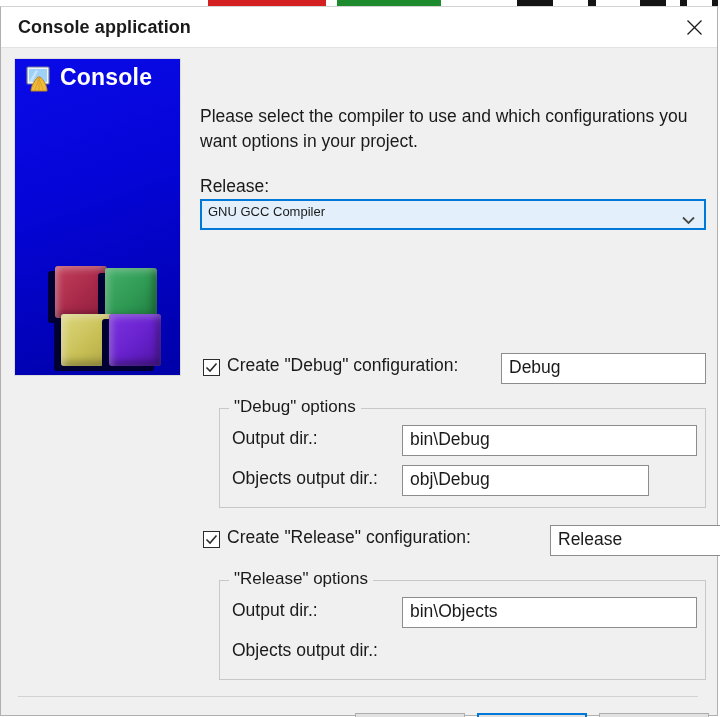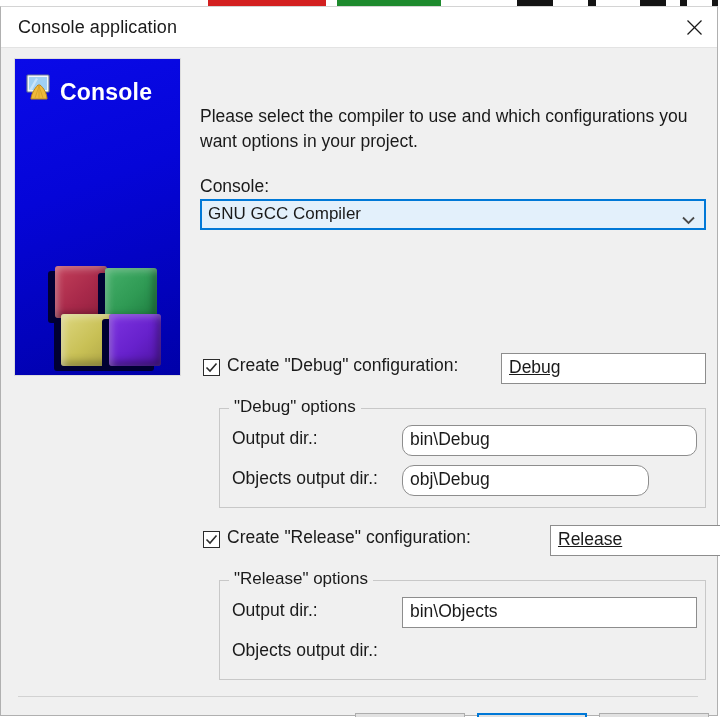--- a/index.html
+++ b/index.html
@@ -40,20 +40,21 @@
     background: #f0f0f0;
     box-sizing: border-box;
   }
 
   
   #titlebar {
     position: relative;
     height: 40px;
     background: #ffffff;
     border-bottom: 1px solid #e3e3e3;
+    font-weight: bold;
   }
   #window-title {
     position: absolute;
     left: 17px; top: 10px;
     font-size: 18px;
     color: #1a1a1a;
     letter-spacing: 0.1px;
   }
   #close-button {
     position: absolute;
@@ -77,23 +78,23 @@
   #wizard-banner {
     position: absolute;
     left: 13px; top: 10px;
     width: 165px; height: 316px;
     background: linear-gradient(160deg, #0a0ae8 0%, #0505d8 40%, #0000a8 100%);
     border: 1px solid #dcdcdc;
     overflow: hidden;
   }
   #banner-head {
     position: absolute;
-    left: 9px; top: 13px;
+    left: 9px; top: 5px;
     display: flex;
-    align-items: flex-end;
+    align-items: flex-start;
     gap: 6px;
   }
   #banner-title {
     font-size: 23px;
     font-weight: bold;
     color: #ffffff;
     letter-spacing: 0.2px;
   }
   .cubes {
     position: absolute;
@@ -139,21 +140,21 @@
     position: absolute;
     left: 0; top: 151px;
     width: 506px; height: 31px;
     background: #e3f0fb;
     border: 2px solid #0078d7;
     box-sizing: border-box;
   }
   #compiler-select .value {
     position: absolute;
     left: 6px; top: 3px;
-    font-size: 17px;
+    font-size: 13px;
     color: #1a1a1a;
   }
   #compiler-select .chevron {
     position: absolute;
     right: 9px; top: 10px;
   }
 
   
   .config-check-row {
     position: absolute;
@@ -181,21 +182,20 @@
     height: 31px;
     background: #ffffff;
     border: 1px solid #8d8d8d;
     box-sizing: border-box;
   }
   .name-field .value {
     position: absolute;
     left: 7px; top: 3px;
     font-size: 17.5px;
     color: #1a1a1a;
-    text-decoration: underline;
   }
 
   .groupbox {
     position: absolute;
     border: 1px solid #c8c8c8;
     box-sizing: border-box;
   }
   .group-legend {
     position: absolute;
     left: 9px; top: -12px;
@@ -313,21 +313,21 @@
           <div class="shadow"></div>
           <div class="face" style="background:linear-gradient(135deg,#7d33e0 0%,#6721cc 55%,#4f14a3 100%); box-shadow: inset 3px 3px 7px rgba(255,255,255,0.28), inset -3px -4px 8px rgba(0,0,0,0.4);"></div>
         </div>
       </div>
     </div>
 
     <div id="content">
 
       <div id="intro-text">Please select the compiler to use and which configurations you want options in your project.</div>
 
-      <div id="compiler-label">Console:</div>
+      <div id="compiler-label">Release:</div>
 
       <div id="compiler-select">
         <span class="value">GNU GCC Compiler</span>
         <span class="chevron">
           <svg width="13" height="9" viewBox="0 0 13 9" aria-hidden="true">
             <path d="M1 1.5 L6.5 7 L12 1.5" fill="none" stroke="#4a4a4a" stroke-width="1.8"></path>
           </svg>
         </span>
       </div>
 
@@ -341,28 +341,28 @@
         <span class="name-field" style="left:301px; top:0; width:205px;">
           <span class="value">Debug</span>
         </span>
       </div>
 
       <div class="groupbox" style="left:19px; top:360px; width:487px; height:100px;">
         <span class="group-legend">"Debug" options</span>
 
         <div class="field-row" style="top:16px;">
           <span class="field-label">Output dir.:</span>
-          <span class="text-input" style="left:182px; top:0; width:295px;border-radius:10px;">
+          <span class="text-input" style="left:182px; top:0; width:295px;">
             <span class="value">bin\Debug</span>
           </span>
         </div>
 
         <div class="field-row" style="top:56px;">
           <span class="field-label">Objects output dir.:</span>
-          <span class="text-input" style="left:182px; top:0; width:247px;border-radius:12px;">
+          <span class="text-input" style="left:182px; top:0; width:247px;">
             <span class="value">obj\Debug</span>
           </span>
         </div>
       </div>
 
       <div class="config-check-row" style="top:477px; width:506px;">
         <span class="checkbox">
           <svg width="15" height="15" viewBox="0 0 15 15" aria-hidden="true">
             <path d="M2.5 7.5 L6 11 L12.5 3.5" fill="none" stroke="#2b2b2b" stroke-width="1.6"></path>
           </svg>

